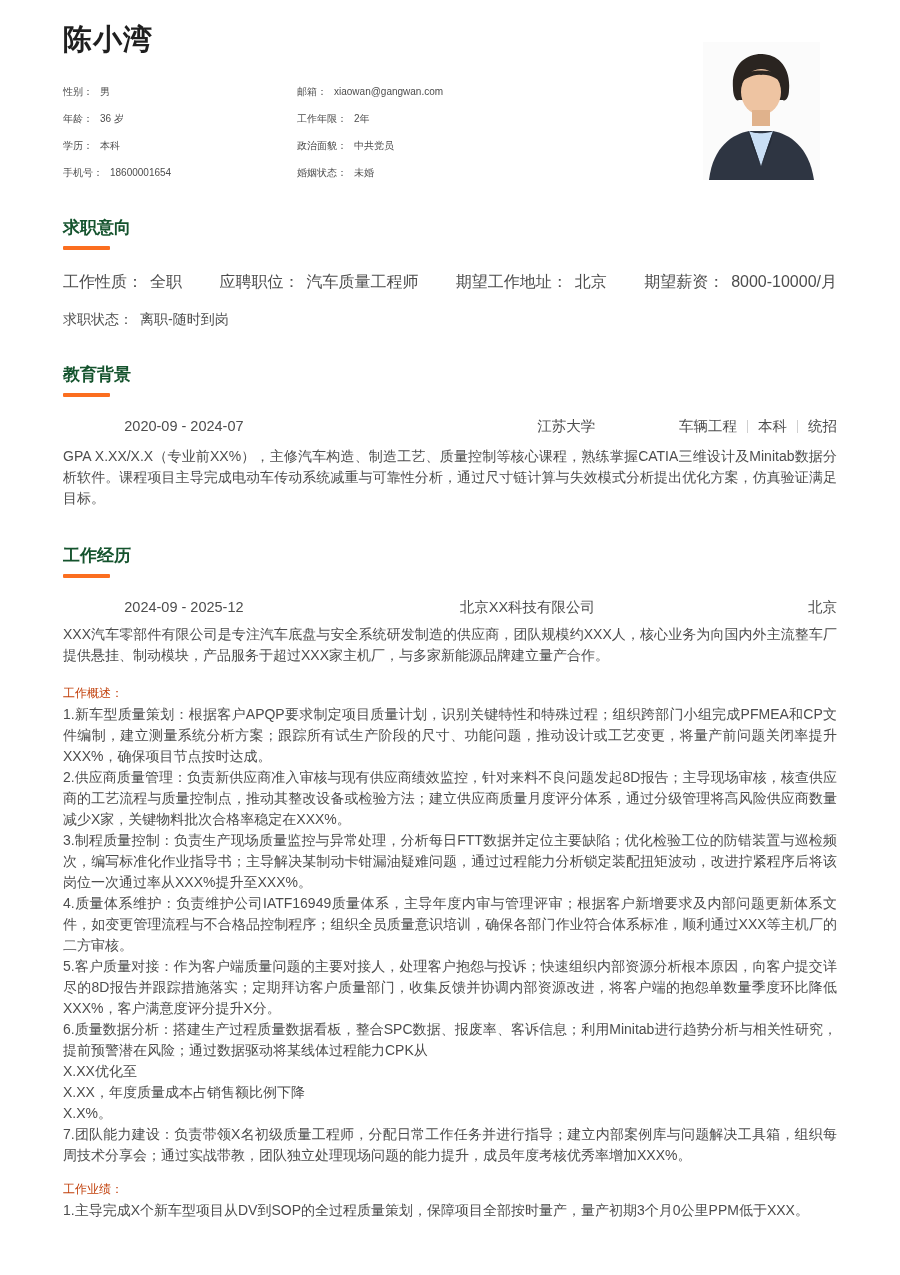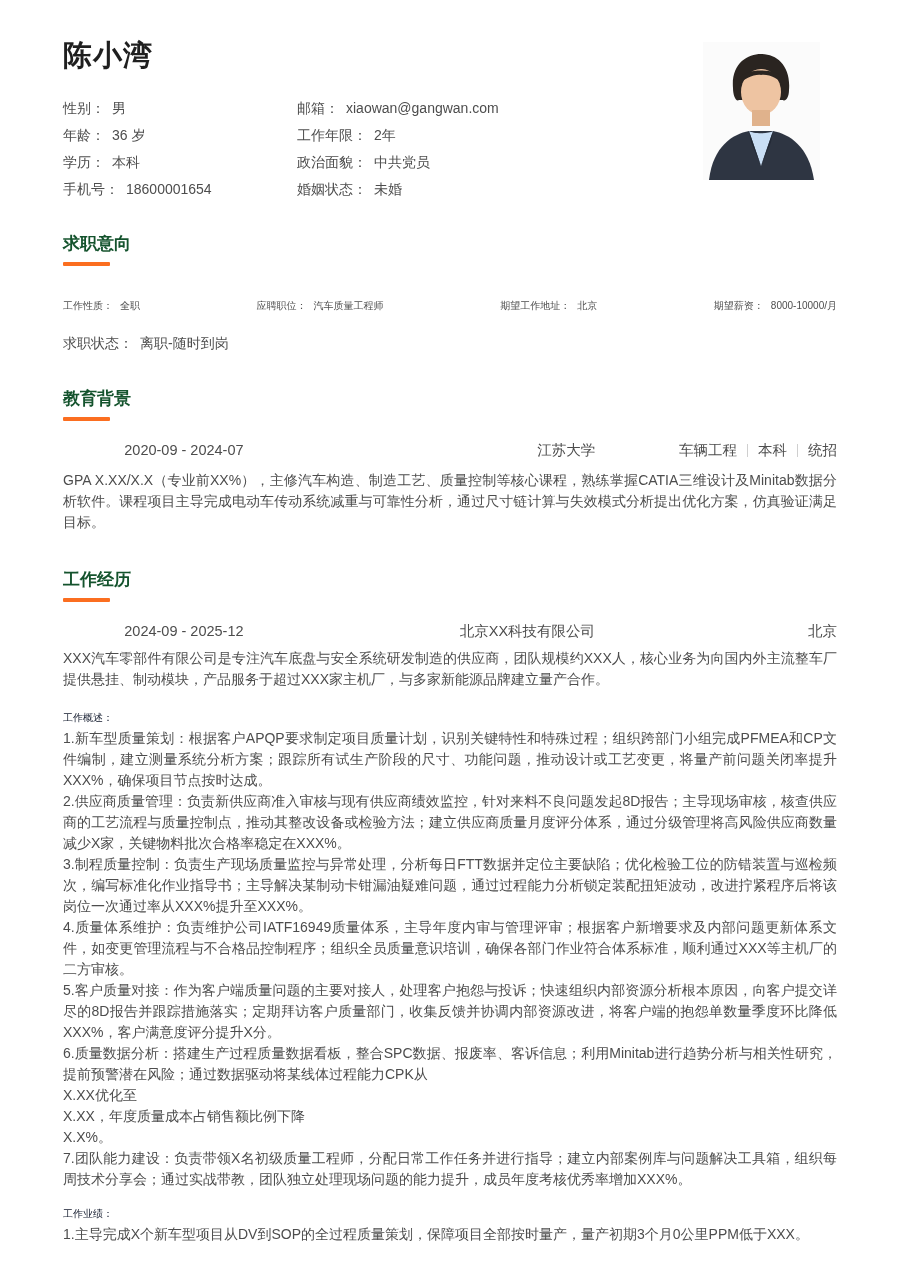--- a/index.html
+++ b/index.html
@@ -4,60 +4,60 @@
 <style>
   * { margin:0; padding:0; box-sizing:border-box; }
   html,body { width:900px; }
   body {
     height:1275px;
     overflow:hidden;
     background:#ffffff;
     font-family:"Liberation Sans","DejaVu Sans",sans-serif;
     color:#4d4d4d;
   }
-  .page { position:relative; width:900px; height:1275px; padding:36px 63px 0 63px; }
+  .page { position:relative; width:900px; height:1275px; padding:20px 63px 0 63px; }
 
   
   .name { font-size:29px; font-weight:700; color:#1f1f1f; letter-spacing:1px; margin-bottom:24px; }
   .photo { position:absolute; top:42px; right:80px; width:117px; height:138px; overflow:hidden; background:#fbfbfb; }
   .info-grid {
     display:grid;
     grid-template-columns:234px auto;
     row-gap:11px;
-    font-size:14px;
+    font-size:10px;
     width:560px;
     line-height:16px;
   }
   .lbl { color:#4d4d4d; }
   .val { color:#4d4d4d; margin-left:7px; }
 
   
   .section { margin-top:36px; }
   .section-title { font-size:17px; font-weight:700; color:#14532d; line-height:22px; }
   .accent-bar { width:47px; height:4px; margin-top:7px; border-radius:1px; }
 
   
-  .intent-row { display:flex; justify-content:space-between; font-size:10px; margin-top:31px; line-height:17px; }
+  .intent-row { display:flex; justify-content:space-between; font-size:16px; margin-top:23px; line-height:17px; }
   .intent-row2 { margin-top:21px; font-size:14px; line-height:17px; }
 
   
   .head-row { display:flex; font-size:14.5px; margin-top:20px; color:#4d4d4d; line-height:18px; }
   .head-row .c-left { flex:1; text-align:center; }
   .head-row .c-mid { flex:1.2; text-align:right; }
   .head-row .c-right { flex:1; text-align:right; }
 
   .para { font-size:14px; line-height:21px; color:#4d4d4d; text-align:justify; }
   .edu-desc { margin-top:11px; }
   .company-intro { margin-top:8px; }
 
   .role-row { margin-top:12px; font-size:14px; color:#4d4d4d; line-height:18px; }
   .vsep { display:inline-block; border-left:1px solid #cfcfcf; height:13px; margin:0 10px; vertical-align:-2px; }
 
   .overview { margin-top:17px; }
-  .block-heading { font-size:10px; line-height:21px; color:#0f172a; }
+  .block-heading { font-size:12px; line-height:21px; color:#c2410c; }
   .pre { white-space:pre-line; }
   .achievements { margin-top:13px; }
 </style>
 </head>
 <body>
 
 <div class="page">
 
   <h1 class="name">陈小湾</h1>
 

